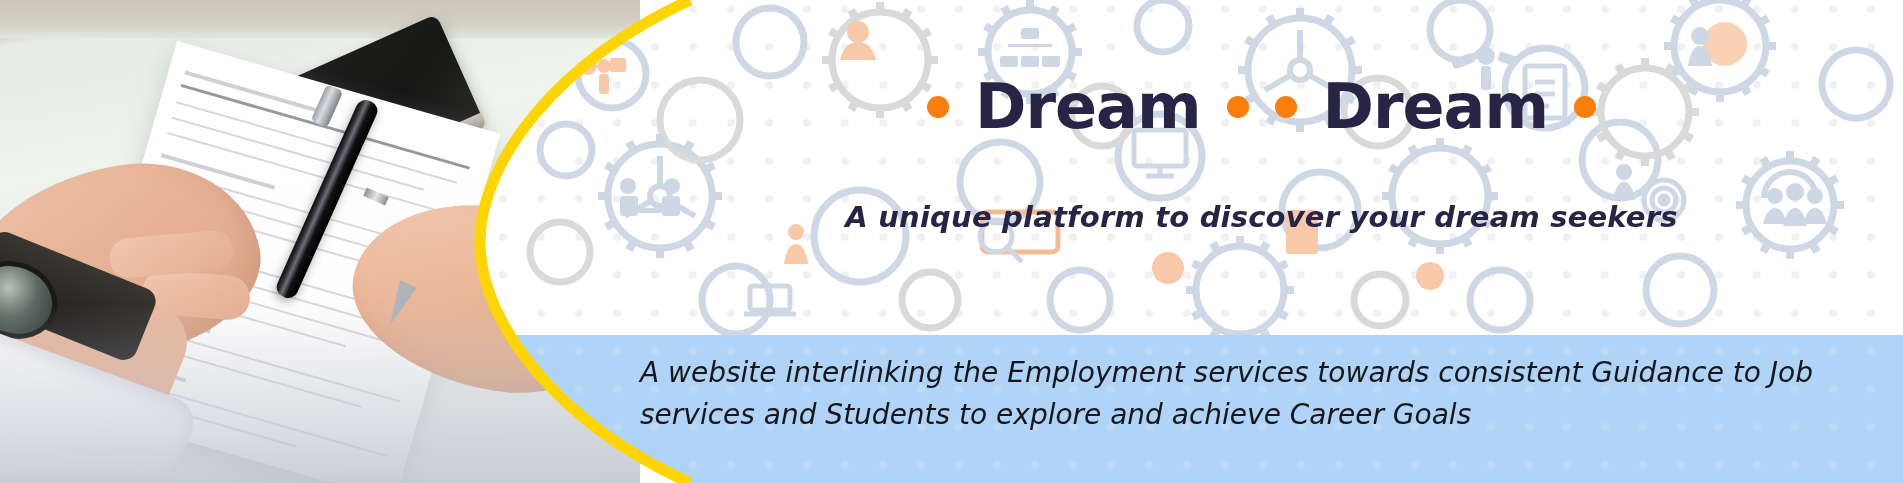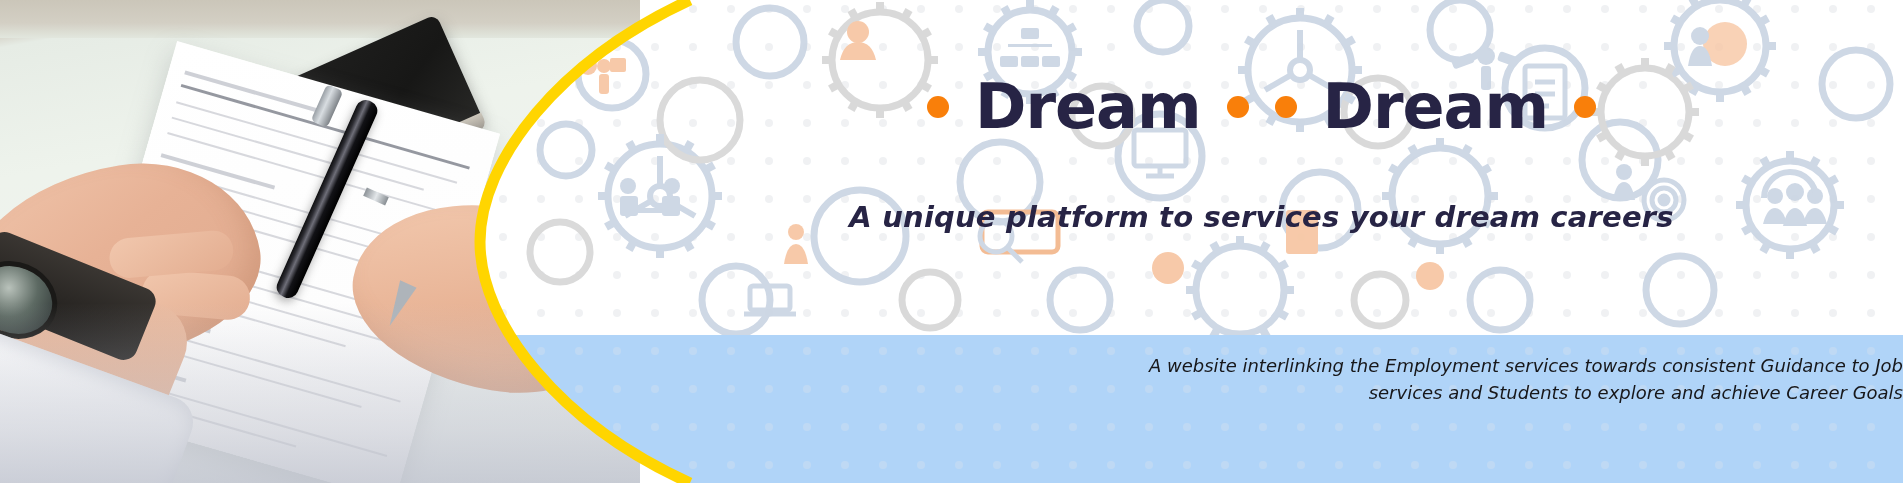--- a/index.html
+++ b/index.html
@@ -202,24 +202,24 @@
     font-weight:bold;
     font-size:29px;
     letter-spacing:.2px;
     color:#272445;
     pointer-events:auto;
   }
   .blue-text{
     position:absolute;
     left:640px; top:352px;
     width:1263px;
-    text-align:right;
+    text-align:left;
     font-family:"DejaVu Sans", sans-serif;
     font-style:italic;
-    font-size:18px;
+    font-size:28px;
     line-height:1.5;
     color:#17171a;
     pointer-events:auto;
   }
 </style>
 </head>
 <body>
 
 <div class="banner">
 
@@ -602,21 +602,21 @@
 
     <div class="headline">
       <span class="dot"></span>
       <span class="hl-word">Dream</span>
       <span class="dot"></span>
       <span class="dot"></span>
       <span class="hl-word">Dream</span>
       <span class="dot"></span>
     </div>
 
-    <div class="subtitle">A unique platform to services your dream careers</div>
+    <div class="subtitle">A unique platform to discover your dream seekers</div>
 
     <div class="blue-text">
       <div>A website interlinking the Employment services towards consistent Guidance to Job</div>
       <div>services and Students to explore and achieve Career Goals</div>
     </div>
 
   </div>
 </div>
 
 </body></html>

